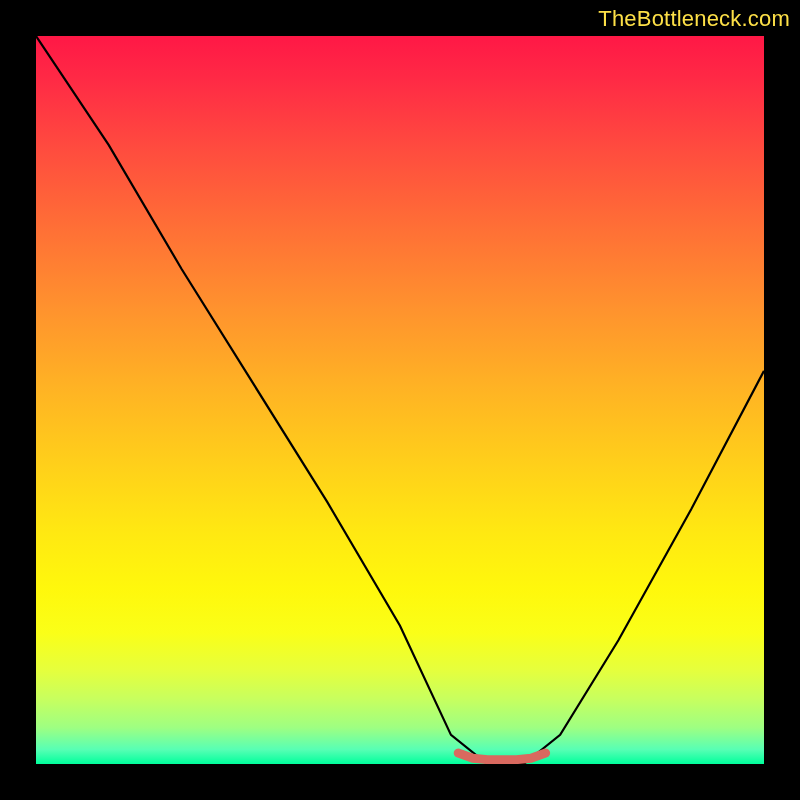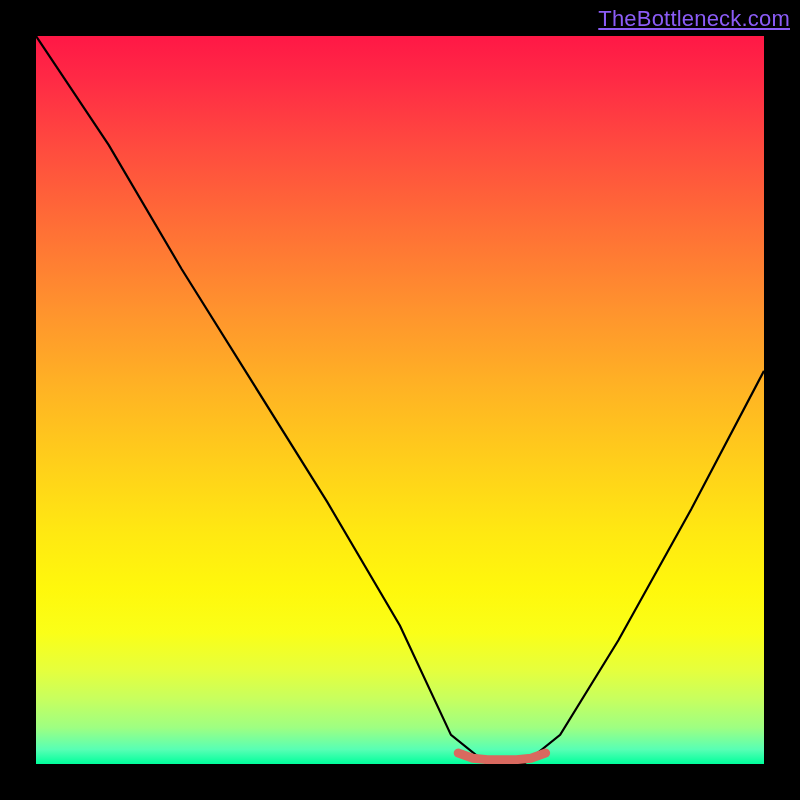--- a/index.html
+++ b/index.html
@@ -12,26 +12,25 @@
   }
   .container {
     position: relative;
     width: 800px;
     height: 800px;
   }
   .watermark {
     position: absolute;
     top: 6px;
     right: 10px;
-    color: #8b5cf6;
+    color: #fde047;
     font-size: 22px;
     font-weight: 500;
     letter-spacing: 0.2px;
     z-index: 10;
-    text-decoration: underline;
   }
   .plot-area {
     position: absolute;
     left: 36px;
     top: 36px;
     width: 728px;
     height: 728px;
     overflow: hidden;
   }
   .gradient {

